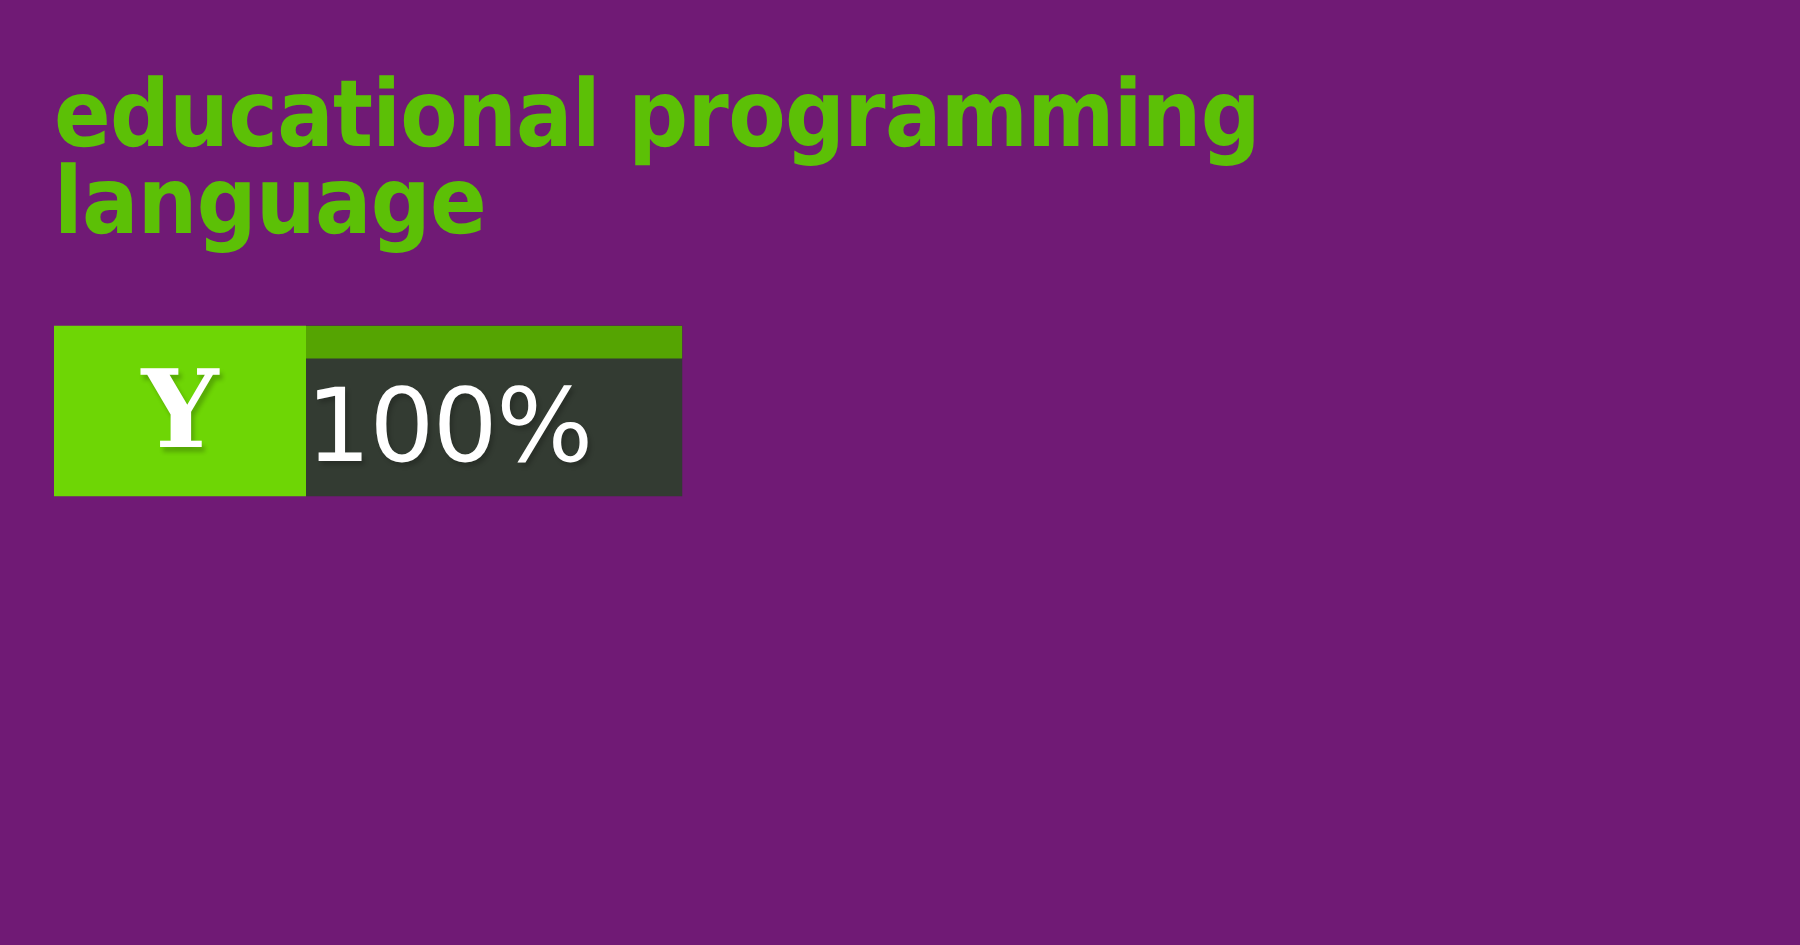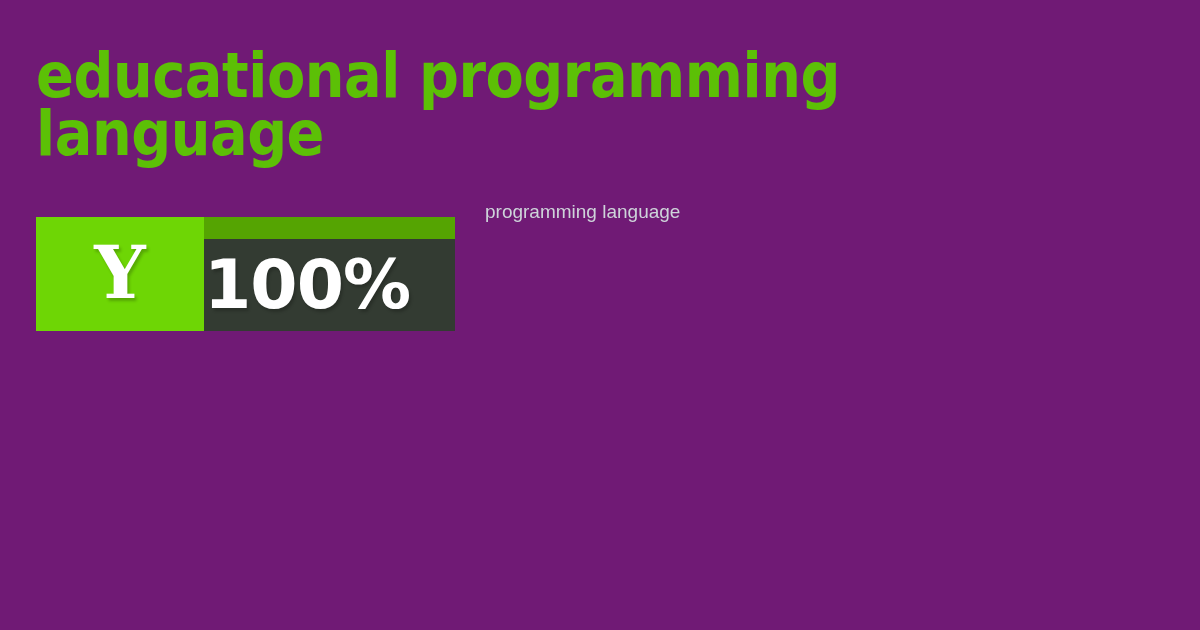--- a/index.html
+++ b/index.html
@@ -102,21 +102,21 @@
     position: absolute;
     left: 0px;
     top: 22px;
     height: 92px;
     width: 100%;
     display: flex;
     align-items: center;
     color: #ffffff;
     font-family: "DejaVu Sans", sans-serif;
     font-size: 68px;
-    font-weight: 700;
+    font-weight: 400;
     line-height: 1;
     letter-spacing: -1px;
     text-shadow: 2px 3px 3px rgba(0,0,0,0.20);
     white-space: nowrap;
   }
 
   
   .subtitle {
     position: absolute;
     left: 485px;
@@ -144,15 +144,14 @@
 
     <div class="badge-meter">
       <div class="badge-meter-track">
         <div class="badge-meter-fill" style="width: 100%;"></div>
       </div>
       <div class="badge-meter-value">100%</div>
     </div>
 
   </div>
 
-  <div class="subtitle">programming language</div>
 
 </div>
 
 </body></html>

